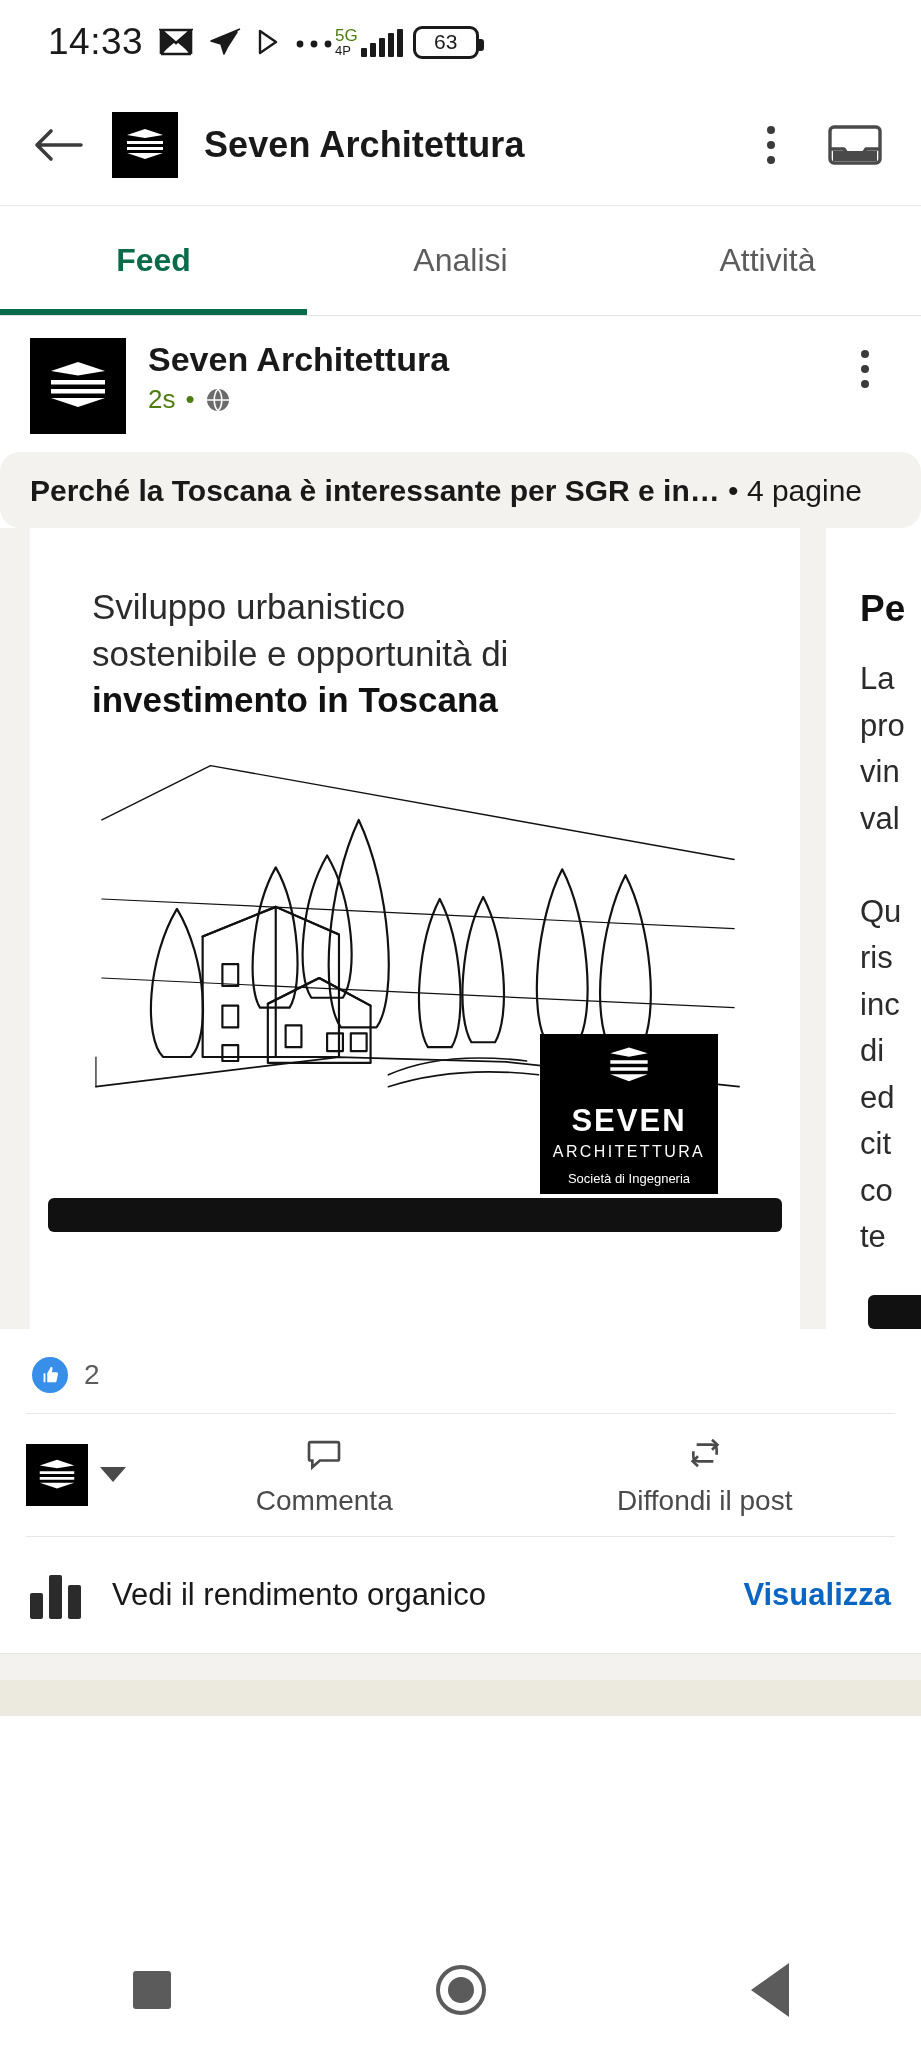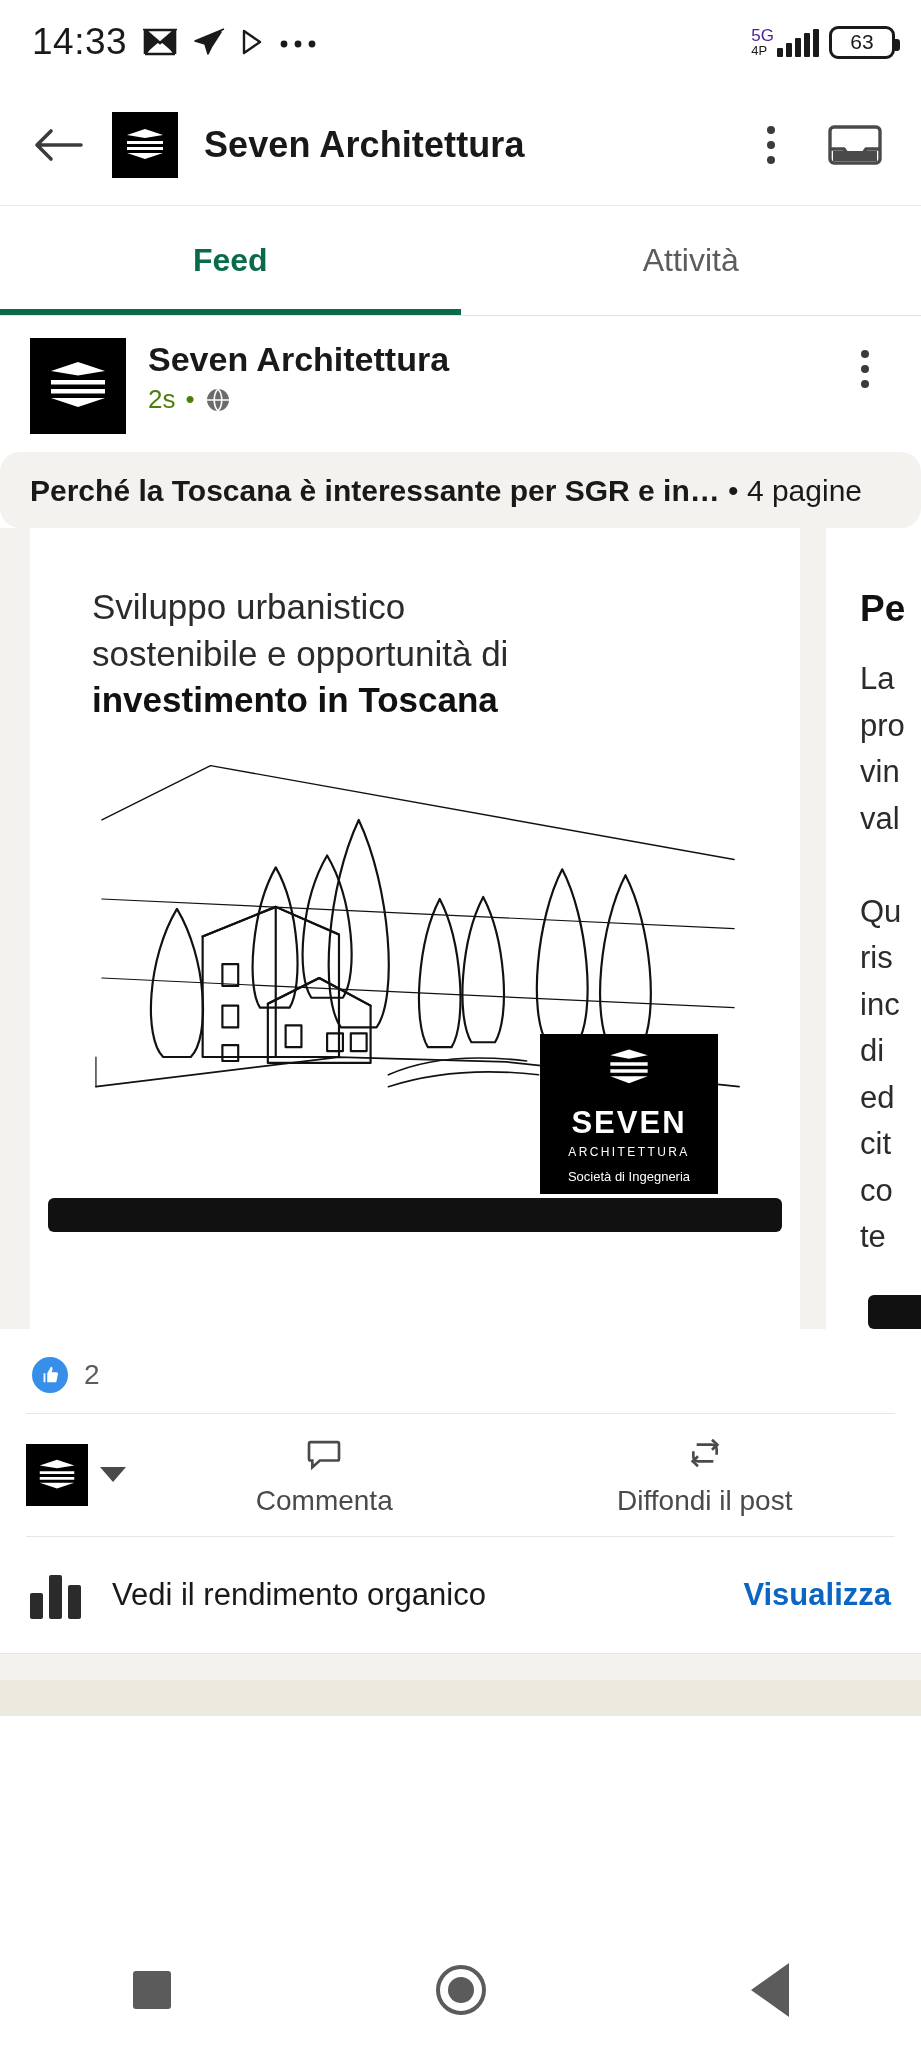--- a/index.html
+++ b/index.html
@@ -18,31 +18,31 @@
     overflow: hidden;
     display: flex;
     flex-direction: column;
   }
 
   
   .statusbar {
     height: 84px;
     display: flex;
     align-items: center;
-    justify-content: space-between;
-    padding: 0 26px 0 32px;
+    justify-content: flex-start;
+    padding: 0 26px 0 48px;
     flex: 0 0 auto;
   }
   .sb-left { display: flex; align-items: center; gap: 16px; }
   .sb-clock { font-size: 37px; color: #1a1a1a; letter-spacing: .5px; }
   .sb-ico { display: inline-flex; align-items: center; justify-content: center; color: #1a1a1a; }
   .sb-right { display: flex; align-items: center; gap: 10px; }
   .net-stack { display: flex; align-items: flex-end; gap: 3px; }
   .net-label { display: flex; flex-direction: column; align-items: flex-start; line-height: 1; }
-  .net-label .g5 { font-size: 17px; color: #4c1d95; }
+  .net-label .g5 { font-size: 17px; color: #4d7c0f; }
   .net-label .gl { font-size: 13px; color: #1a1a1a; }
   .bars { display: flex; align-items: flex-end; gap: 3px; height: 28px; }
   .bars i { display: block; width: 6px; background: #1a1a1a; border-radius: 1px; }
   .bars i:nth-child(1) { height: 9px; }
   .bars i:nth-child(2) { height: 14px; }
   .bars i:nth-child(3) { height: 19px; }
   .bars i:nth-child(4) { height: 24px; }
   .bars i:nth-child(5) { height: 28px; }
   .battery {
     position: relative;
@@ -169,21 +169,21 @@
     position: absolute;
     right: 26px; bottom: 4px;
     width: 178px; height: 160px;
     background: #000;
     color: #fff;
     display: flex; flex-direction: column; align-items: center; justify-content: center;
     gap: 4px;
   }
   .seven-badge .bm { margin-bottom: 10px; }
   .seven-badge .b1 { font-size: 31px; font-weight: bold; letter-spacing: 2px; }
-  .seven-badge .b2 { font-size: 12px; letter-spacing: 2.4px; }
+  .seven-badge .b2 { font-size: 16px; letter-spacing: 2.4px; }
   .seven-badge .b3 { font-size: 13px; margin-top: 6px; }
   .slide-foot {
     height: 34px; background: #111; margin: 0 18px; border-radius: 6px;
   }
   .slide2-title { font-size: 37px; font-weight: bold; color: #111; }
   .slide2-p { font-size: 31px; color: #2b2b2b; line-height: 1.5; margin-top: 26px; white-space: pre; }
   .slide2-foot { height: 34px; background: #111; margin: 34px 0 0 8px; border-radius: 6px; }
 
   
   .reactions {
@@ -324,20 +324,21 @@
       <svg width="54" height="44" viewBox="0 0 54 44">
           <rect x="2" y="4" width="50" height="36" rx="4" fill="none" stroke="#4a4a4a" stroke-width="3.4"></rect>
           <path d="M2 26 L16 26 L20 32 L34 32 L38 26 L52 26" fill="none" stroke="#4a4a4a" stroke-width="3.4" stroke-linejoin="round"></path>
           <rect x="5" y="28" width="44" height="10" fill="#4a4a4a"></rect>
         </svg>
     </div>
   </div>
 
   <div class="tabs">
     <div class="tab active">Feed</div>
+    <div class="tab">Analisi</div>
     <div class="tab">Attività</div>
   </div>
 
   <div class="feed">
     <div class="post">
 
       <div class="post-head">
         <div class="avatar">
           <svg width="72" height="72" viewBox="0 0 48 48">
             <path d="M6 14 L24 8 L42 14 L24 17 Z" fill="#fff"></path>

